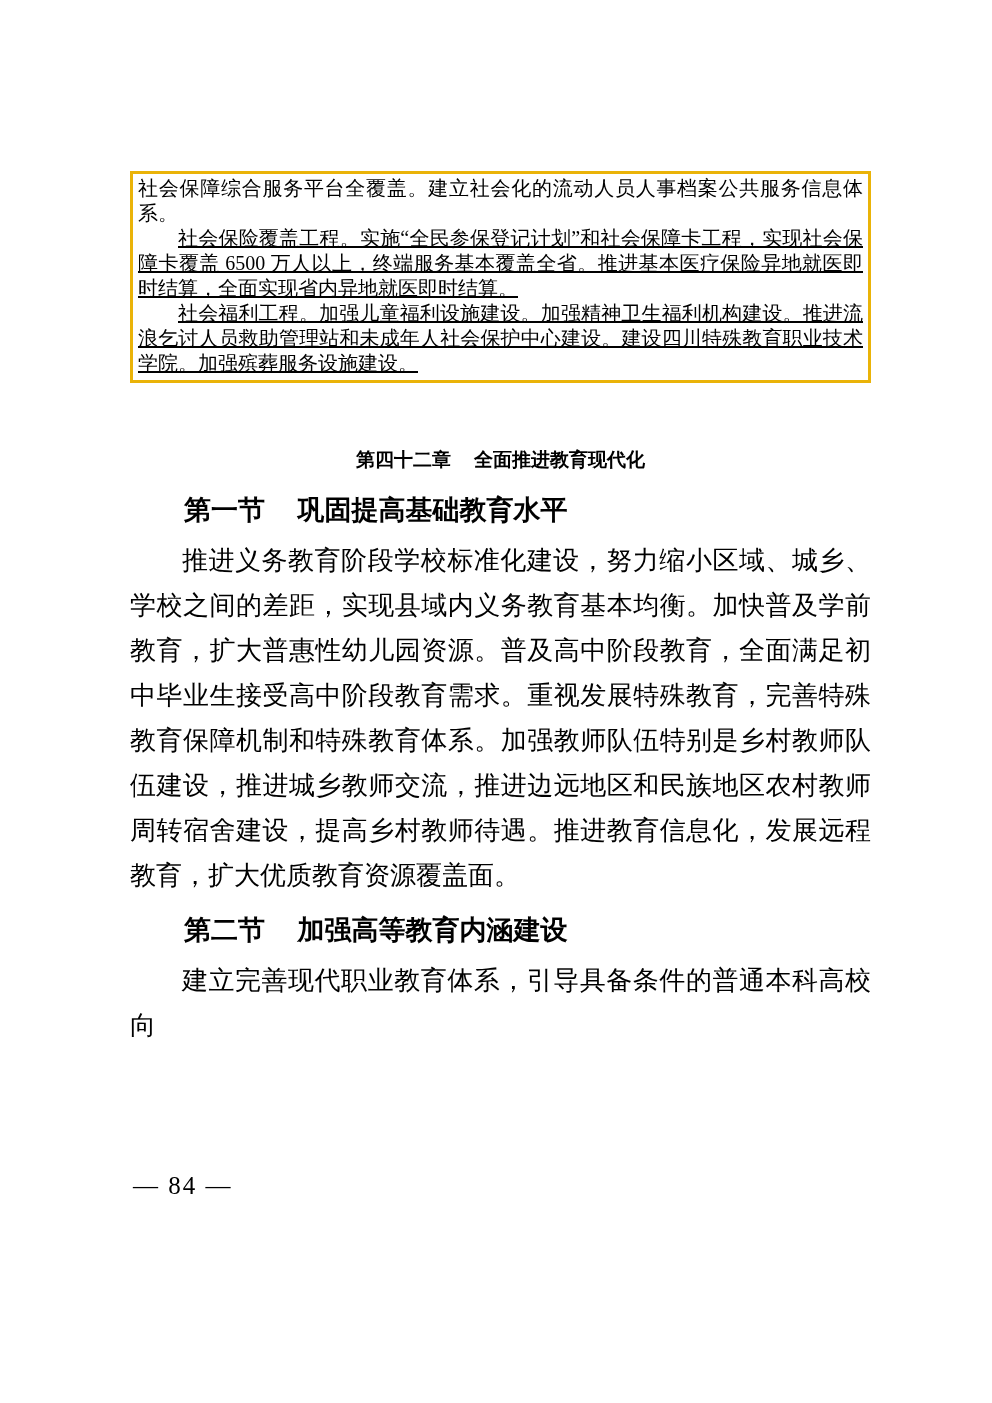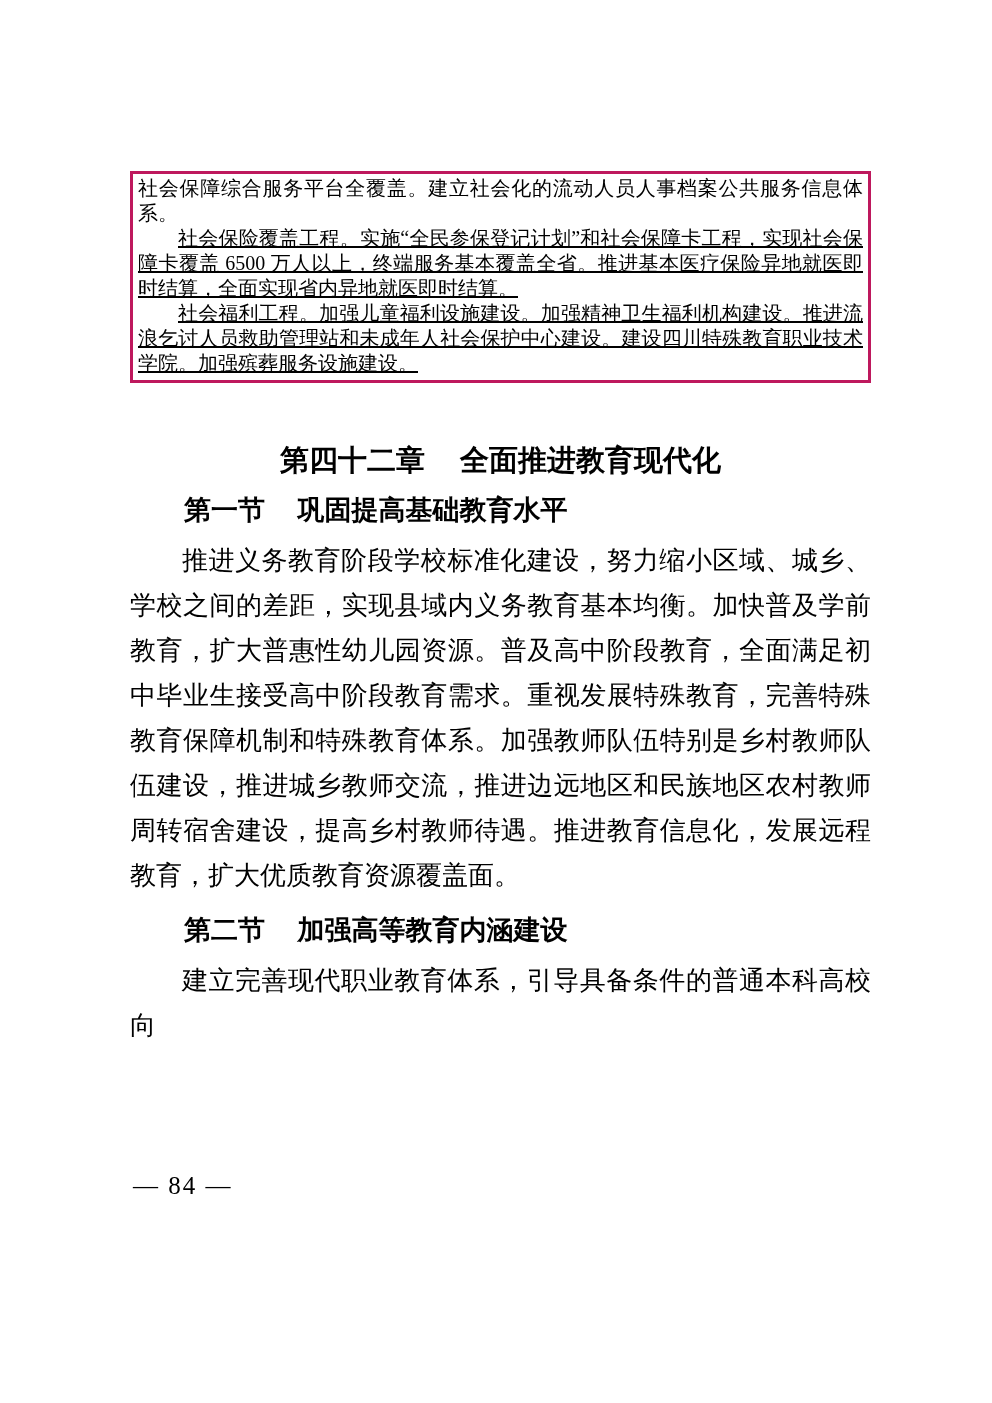--- a/index.html
+++ b/index.html
@@ -18,39 +18,39 @@
     overflow: hidden;
   }
   .content {
     position: absolute;
     left: 130px;
     top: 171px;
     width: 741px;
   }
   
   .excerpt-box {
-    border: 3px solid #be185d;
+    border: 3px solid #eab308;
     box-sizing: border-box;
     padding: 2px 5px 4px 5px;
     font-size: 20px;
     line-height: 25px;
     text-align: justify;
   }
   .excerpt-box p {
     margin: 0;
   }
   .excerpt-box p.indent {
     text-indent: 2em;
     text-decoration: underline;
   }
   
   .chapter-heading {
     margin-top: 59px;
     text-align: center;
-    font-size: 29px;
+    font-size: 19px;
     font-weight: bold;
     line-height: 36px;
     white-space: nowrap;
   }
   .chapter-heading .chapter-title {
     margin-left: 1.2em;
   }
   
   .section-heading {
     margin-top: 12px;

